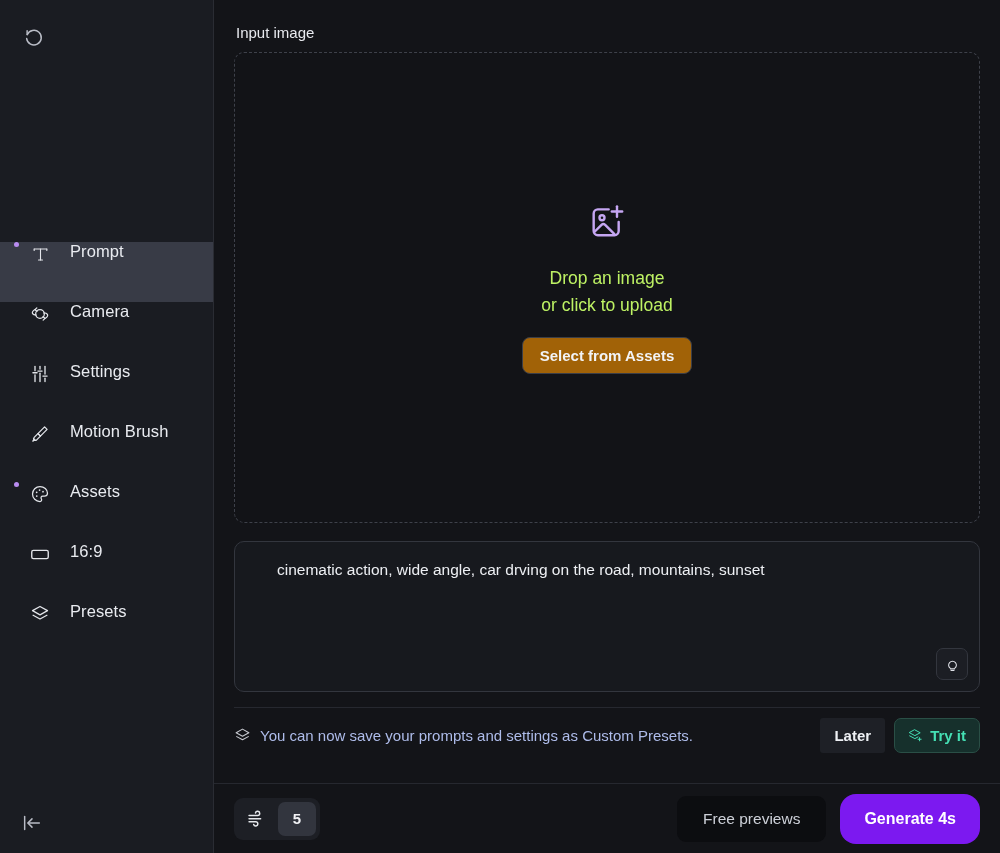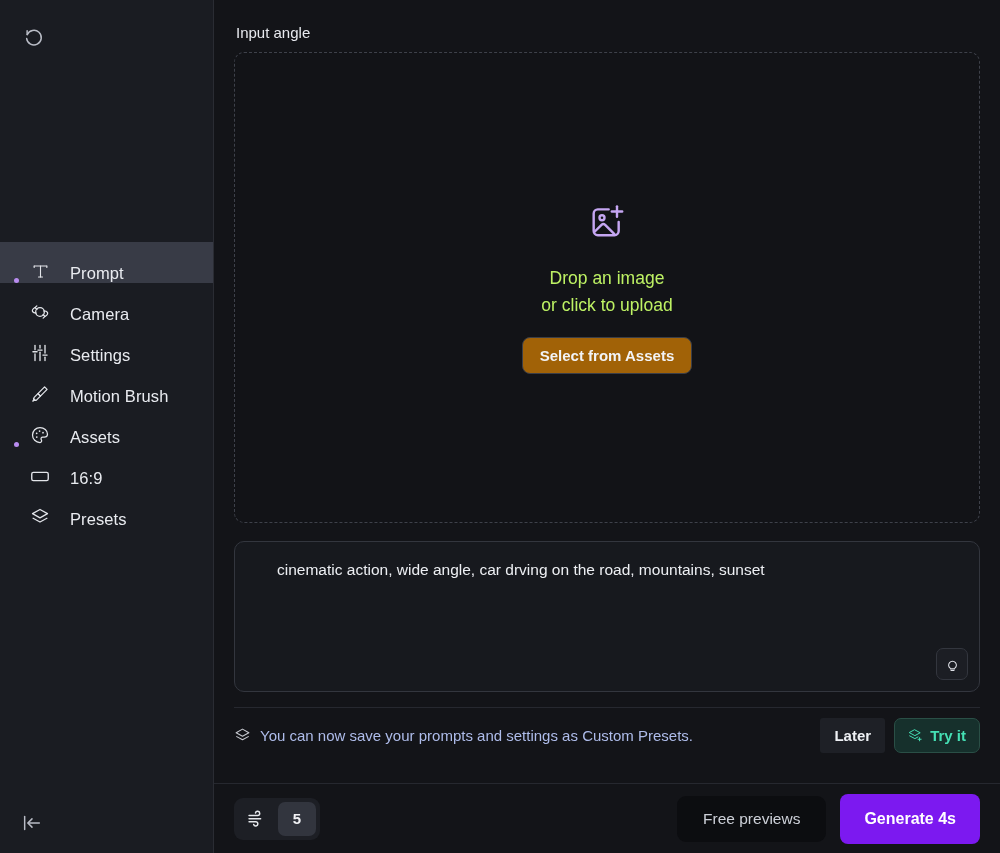--- a/index.html
+++ b/index.html
@@ -33,22 +33,22 @@
     width: 28px; height: 28px;
     display: flex; align-items: center; justify-content: center;
     color: #b9bcc6;
     cursor: pointer;
   }
   .nav {
     margin-top: 166px;
     display: flex; flex-direction: column;
   }
   .nav-item {
-    height: 41px;
-    display: flex; align-items: flex-end;
+    height: 60px;
+    display: flex; align-items: flex-start;
     padding-left: 14px;
     color: #e9ebf0;
     font-size: 16.5px;
     cursor: pointer;
     position: relative;
   }
   .nav-item.active { background: #383b46; }
   .nav-dot {
     width: 5px; height: 5px; border-radius: 50%;
     background: #b98cf0;
@@ -228,21 +228,21 @@
     height: 46px;
     padding: 0 26px;
     margin-right: 14px;
     cursor: pointer;
     font-family: "Liberation Sans", sans-serif;
   }
   .gen-btn {
     background: #7c19f0;
     color: #ffffff;
     border: none;
-    border-radius: 8px;
+    border-radius: 16px;
     font-size: 16px;
     font-weight: bold;
     height: 50px;
     padding: 0 24px;
     cursor: pointer;
     font-family: "Liberation Sans", sans-serif;
   }
 </style>
 </head>
 <body>
@@ -365,21 +365,21 @@
           <path d="M12 7.5L7.5 12 12 16.5"></path>
         </svg>
       </div>
     </div>
   </aside>
 
   <section class="main">
 
     <div class="main-scroll">
 
-      <div class="section-label">Input angle</div>
+      <div class="section-label">Input image</div>
 
       <div class="dropzone">
         <div class="dz-icon">
           <svg width="40" height="40" viewBox="0 0 24 24" fill="none" stroke="currentColor" stroke-width="1.45" stroke-linecap="round" stroke-linejoin="round">
             <path d="M19 12.5V18a2.5 2.5 0 0 1-2.5 2.5h-10A2.5 2.5 0 0 1 4 18V7.5A2.5 2.5 0 0 1 6.5 5H13"></path>
             <circle cx="9" cy="10" r="1.5"></circle>
             <path d="M4.4 18.6l4.3-4.3a1.6 1.6 0 0 1 2.2 0l5.4 5.4"></path>
             <path d="M18 3.2v6.2"></path>
             <path d="M14.9 6.3h6.2"></path>
           </svg>

